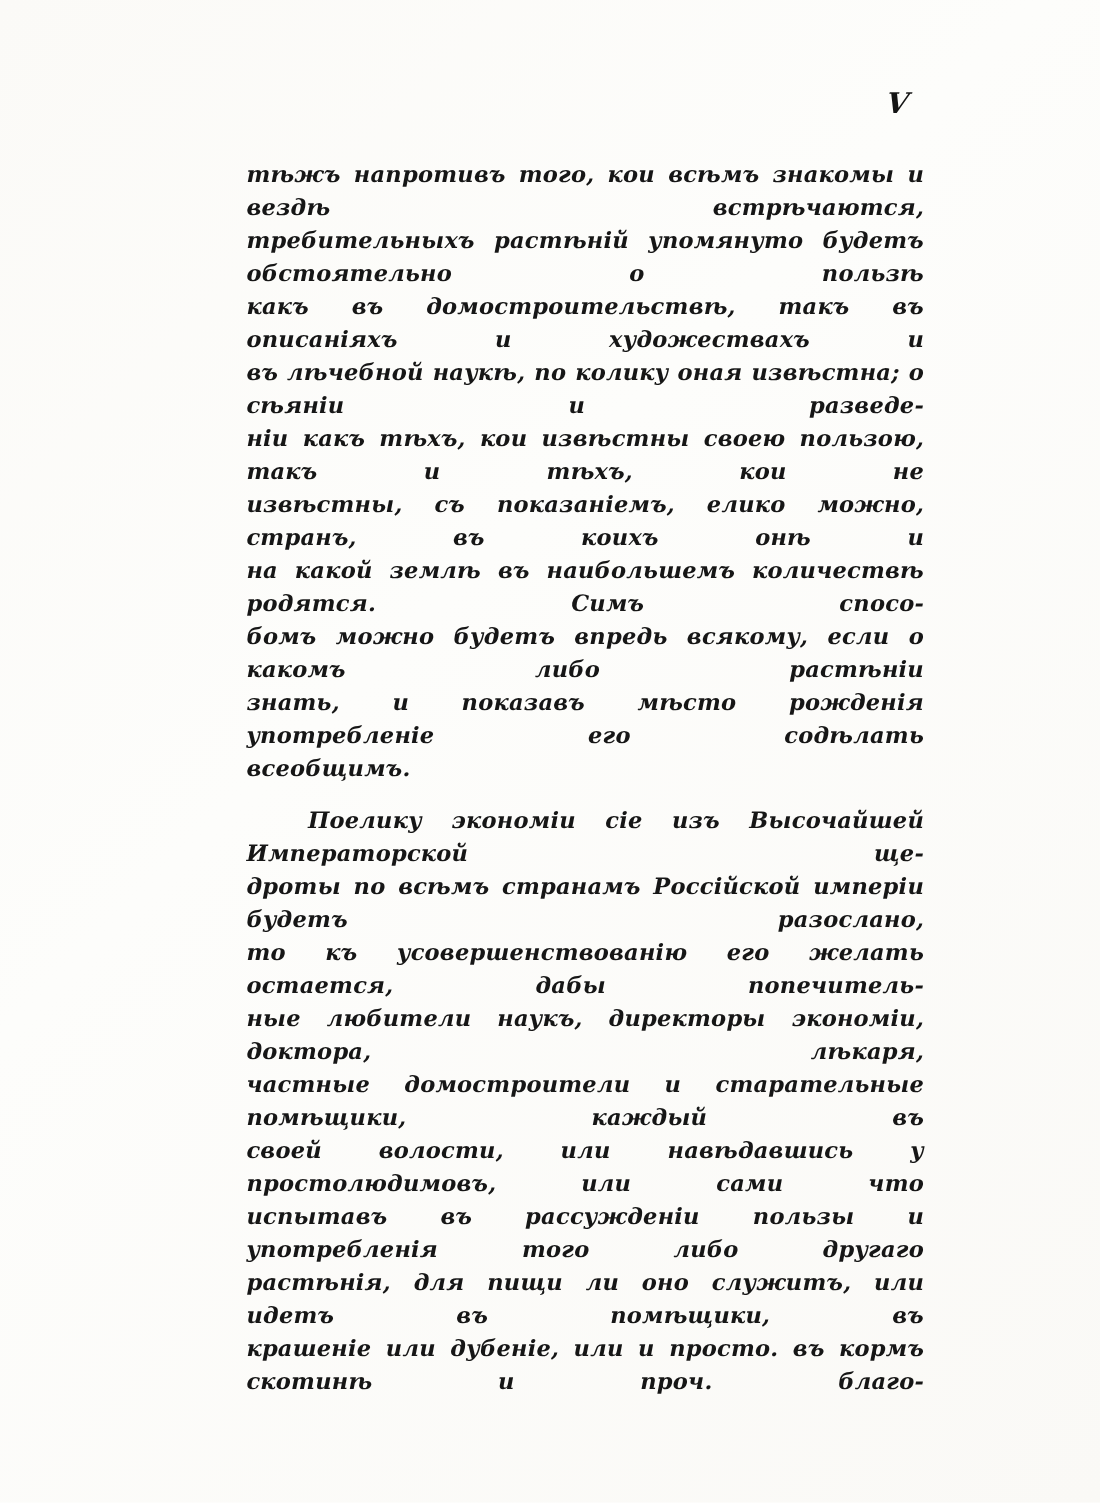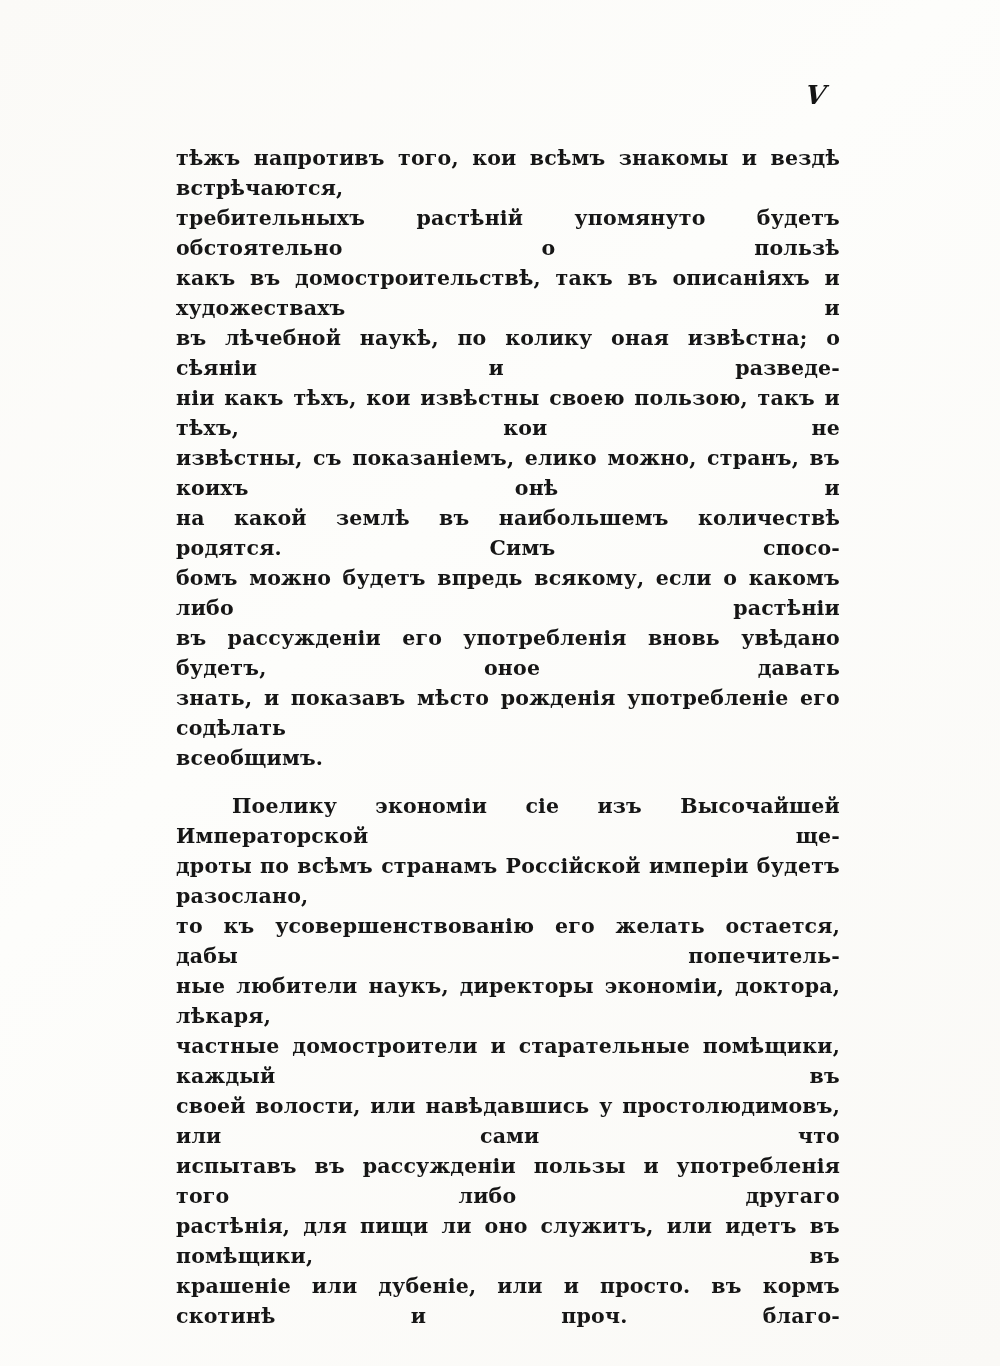--- a/index.html
+++ b/index.html
@@ -32,27 +32,29 @@
     position: absolute;
     left: 176px;
     top: 143px;
     width: 664px;
     color: #161616;
   }
   .paragraph {
     margin: 0 0 18px 0;
   }
   .line {
+    font-style: italic;
     font-weight: 600;
     font-size: 20.5px;
     line-height: 30px;
     letter-spacing: 0.2px;
     text-align: justify;
     text-align-last: justify;
     white-space: normal;
+    margin-left: 48px;
   }
   .line.indent {
     text-indent: 56px;
   }
   .line.last {
     text-align: right;
     text-align-last: left;
   }
 </style>
 </head>
@@ -65,21 +67,20 @@
   <div class="text-block">
     <div class="paragraph">
         <div class="line">тѣжъ напротивъ того, кои всѣмъ знакомы и вездѣ встрѣчаются,</div>
         <div class="line">требительныхъ растѣній упомянуто будетъ обстоятельно о пользѣ</div>
         <div class="line">какъ въ домостроительствѣ, такъ въ описаніяхъ и художествахъ и</div>
         <div class="line">въ лѣчебной наукѣ, по колику оная извѣстна; о сѣяніи и разведе-</div>
         <div class="line">ніи какъ тѣхъ, кои извѣстны своею пользою, такъ и тѣхъ, кои не</div>
         <div class="line">извѣстны, съ показаніемъ, елико можно, странъ, въ коихъ онѣ и</div>
         <div class="line">на какой землѣ въ наибольшемъ количествѣ родятся.  Симъ спосо-</div>
         <div class="line">бомъ можно будетъ впредь всякому, если о какомъ либо растѣніи</div>
-        <div class="line">въ рассужденіи его употребленія вновь увѣдано будетъ, оное давать</div>
         <div class="line">знать, и показавъ мѣсто рожденія употребленіе его содѣлать</div>
         <div class="line last">всеобщимъ.</div>
       </div>
     <div class="paragraph">
         <div class="line indent">Поелику экономіи сіе изъ Высочайшей Императорской ще-</div>
         <div class="line">дроты по всѣмъ странамъ Россійской имперіи будетъ разослано,</div>
         <div class="line">то къ усовершенствованію его желать остается, дабы попечитель-</div>
         <div class="line">ные любители наукъ, директоры экономіи, доктора, лѣкаря,</div>
         <div class="line">частные домостроители и старательные помѣщики, каждый въ</div>
         <div class="line">своей волости, или навѣдавшись у простолюдимовъ, или сами что</div>

